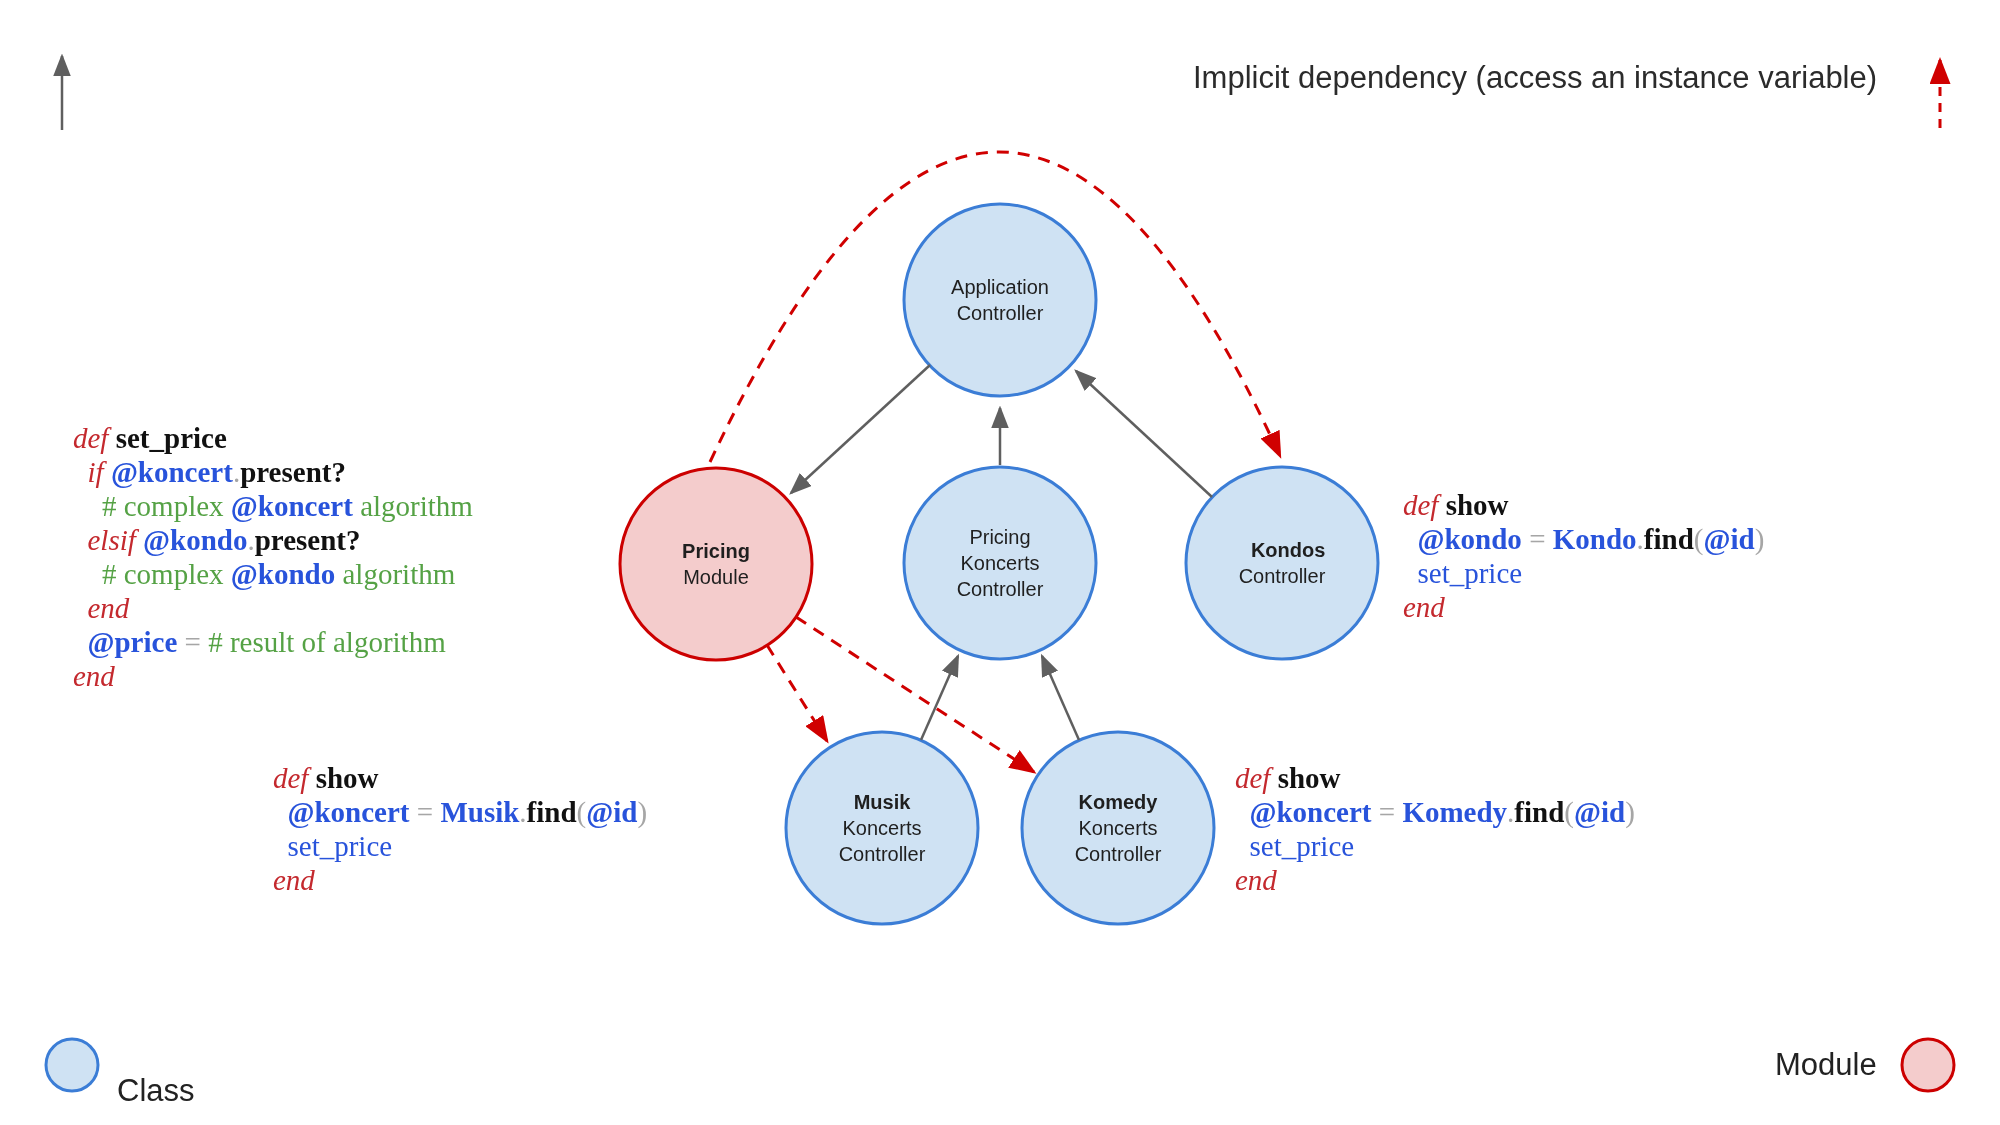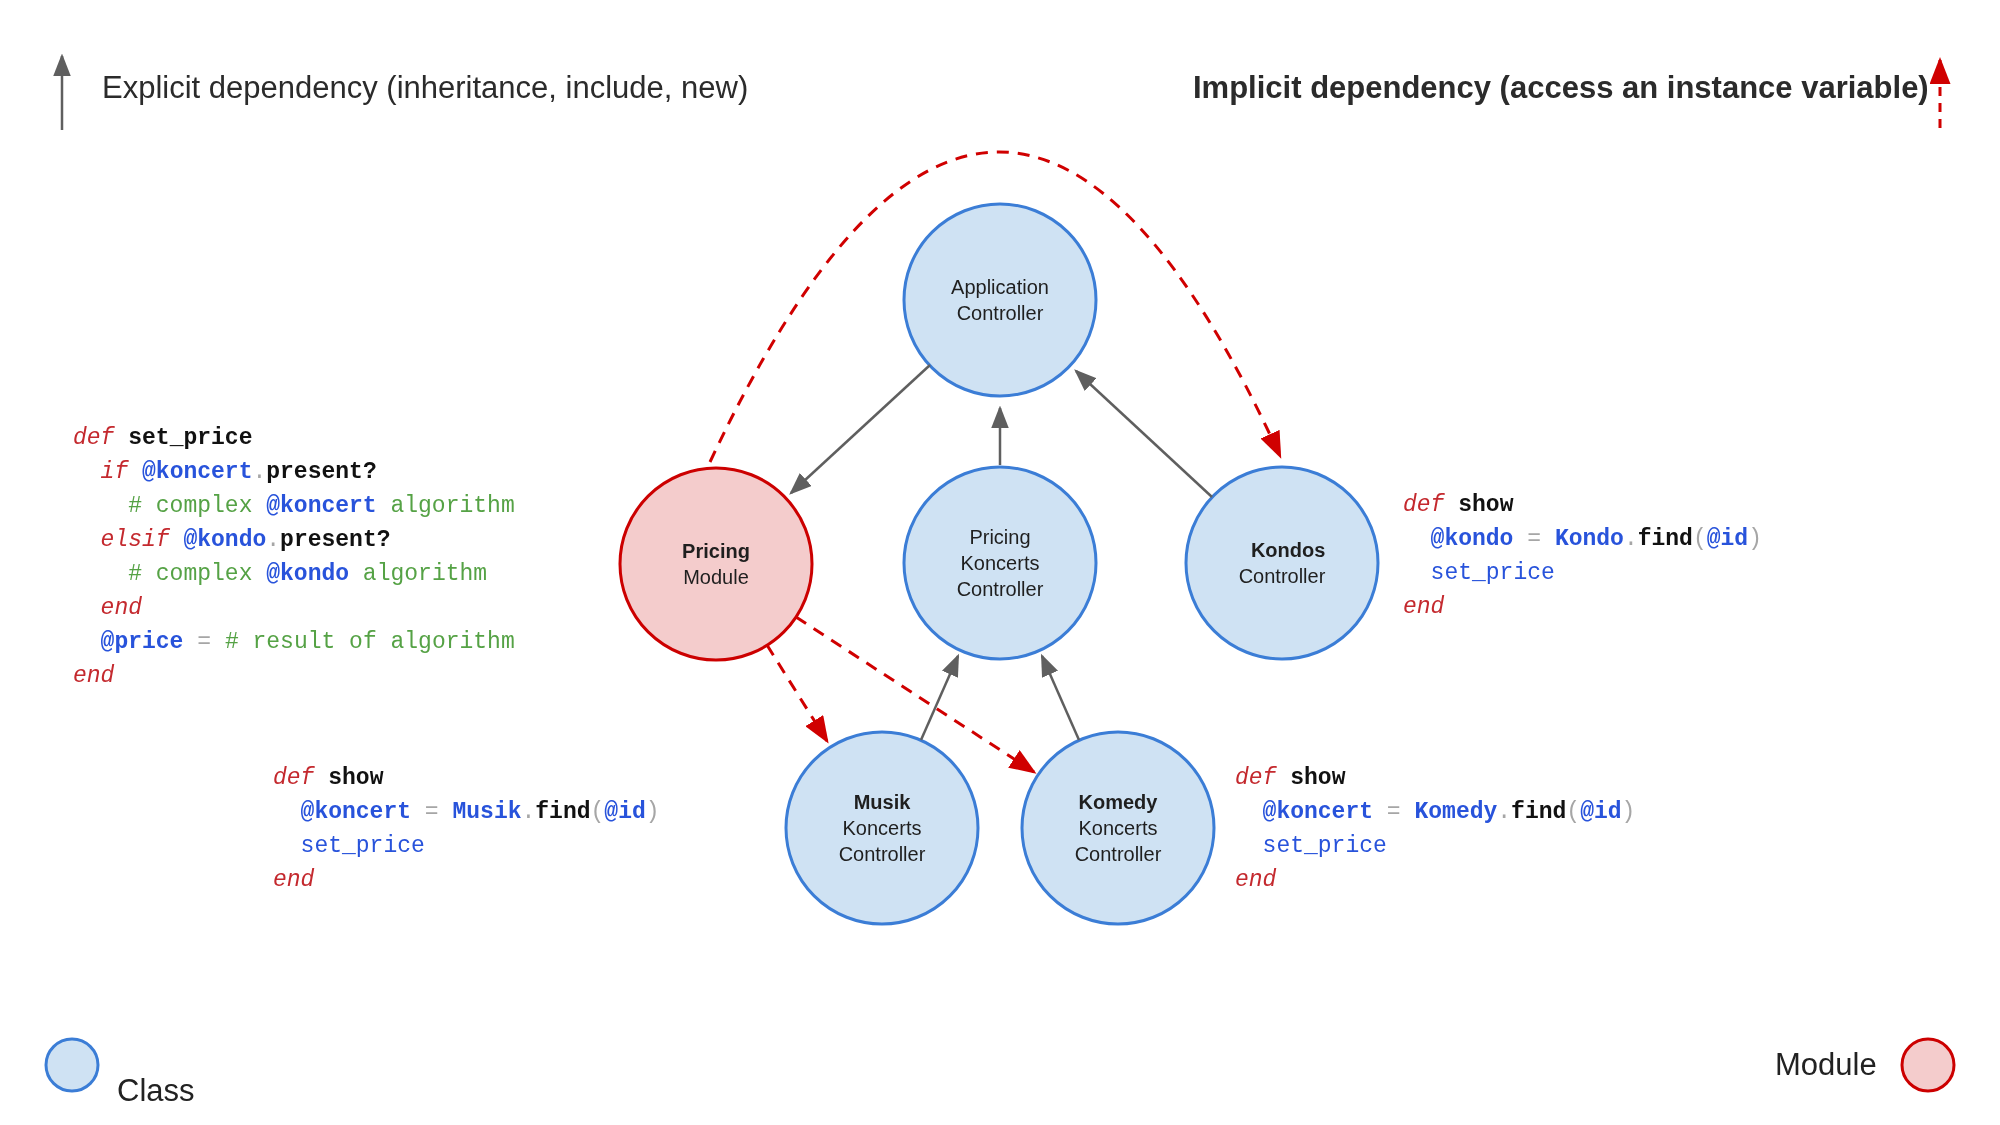--- a/index.html
+++ b/index.html
@@ -19,22 +19,22 @@
   
   .node-label{position:absolute;transform:translate(-50%,-50%);text-align:center;
               font-size:20px;line-height:26px;color:#1f1f1f;white-space:nowrap;}
   .nl-bold{font-weight:bold;}
 
   
   .toplabel{position:absolute;font-size:31px;line-height:36px;color:#2b2b2b;white-space:nowrap;}
   .legend-label{position:absolute;font-size:31px;line-height:36px;color:#222;white-space:nowrap;}
 
   
-  .code{position:absolute;font-family:Liberation Mono, monospace;
-        font-size:23px;line-height:34px;white-space:pre;}
+  .code{position:absolute;font-family:Liberation Serif, serif;
+        font-size:29px;line-height:34px;white-space:pre;}
   .cl{height:34px;}
   .tok-r{color:var(--code_red);font-style:italic;}
   .tok-k{color:#111;font-weight:bold;}
   .tok-b{color:var(--code_blue);font-weight:bold;margin-top:29px;}
   .tok-bl{color:var(--code_blue);}
   .tok-g{color:var(--code_green);}
   .tok-p{color:var(--code_gray);}
   .tok-n{color:#222;}
 </style>
 </head>
@@ -69,22 +69,21 @@
     <line class="arrow-red" x1="767" y1="645" x2="827" y2="741" marker-end="url(#mRed)"></line>
     <line class="arrow-red" x1="796" y1="617" x2="1034" y2="772" marker-end="url(#mRed)"></line>
 
     <line class="arrow-gray" x1="62" y1="130" x2="62" y2="56" stroke-width="3" marker-end="url(#mGray)"></line>
     <line class="arrow-red-short" x1="1940" y1="128" x2="1940" y2="60" marker-end="url(#mRed)"></line>
 
     <circle class="node-class" cx="72" cy="1065" r="26"></circle>
     <circle class="node-module" cx="1928" cy="1065" r="26"></circle>
   </svg>
 
-  <div class="toplabel" style="left:102px;top:70px;">Explicit dependency (inheritance, include, new)</div>
-  <div class="toplabel" style="left:1193px;top:70px;font-weight:bold;">Implicit dependency (access an instance variable)</div>
+  <div class="toplabel" style="left:1193px;top:60px;">Implicit dependency (access an instance variable)</div>
 
   <div class="node-label" style="left:1000px;top:300px;">
     <div>Application</div>
     <div>Controller</div>
   </div>
   <div class="node-label" style="left:716px;top:564px;text-align:center;">
     <div class="nl-bold">Pricing</div>
     <div>Module</div>
   </div>
   <div class="node-label" style="left:1000px;top:563px;">

